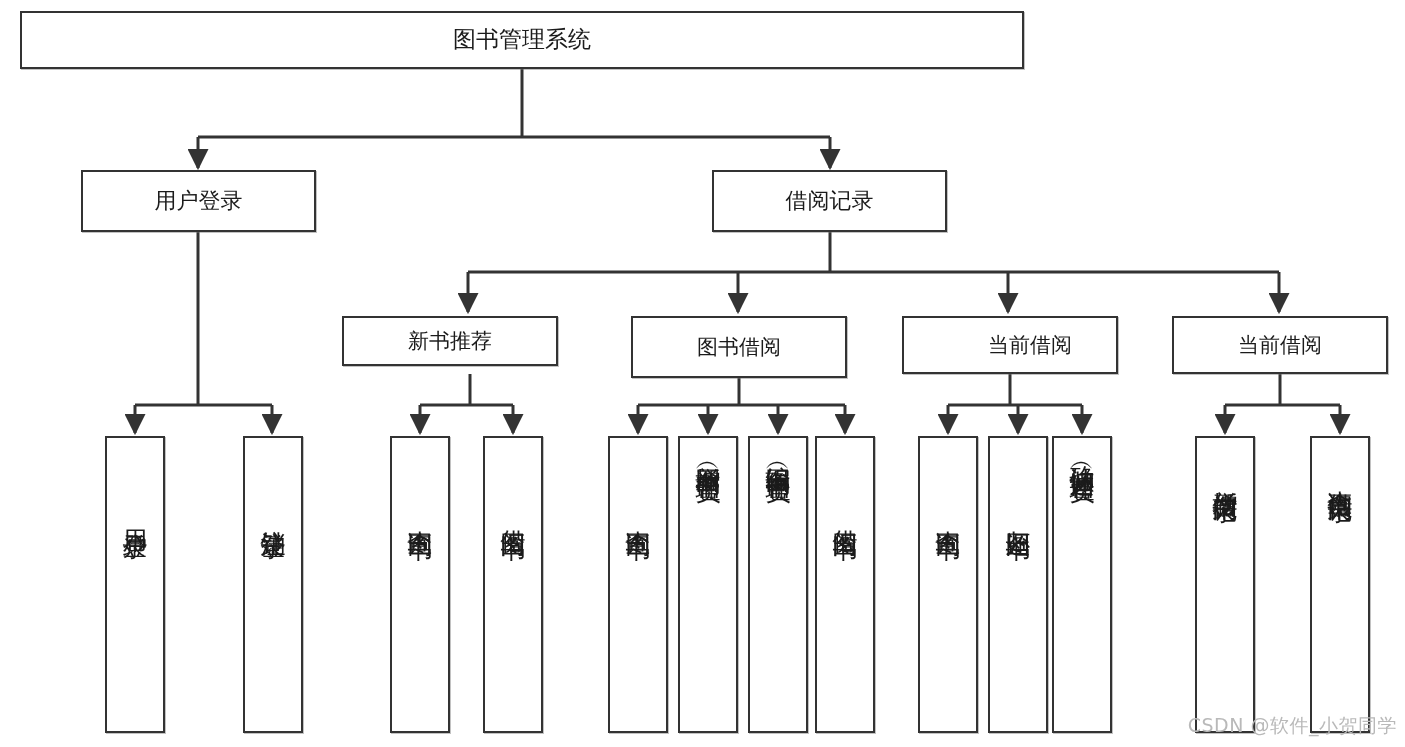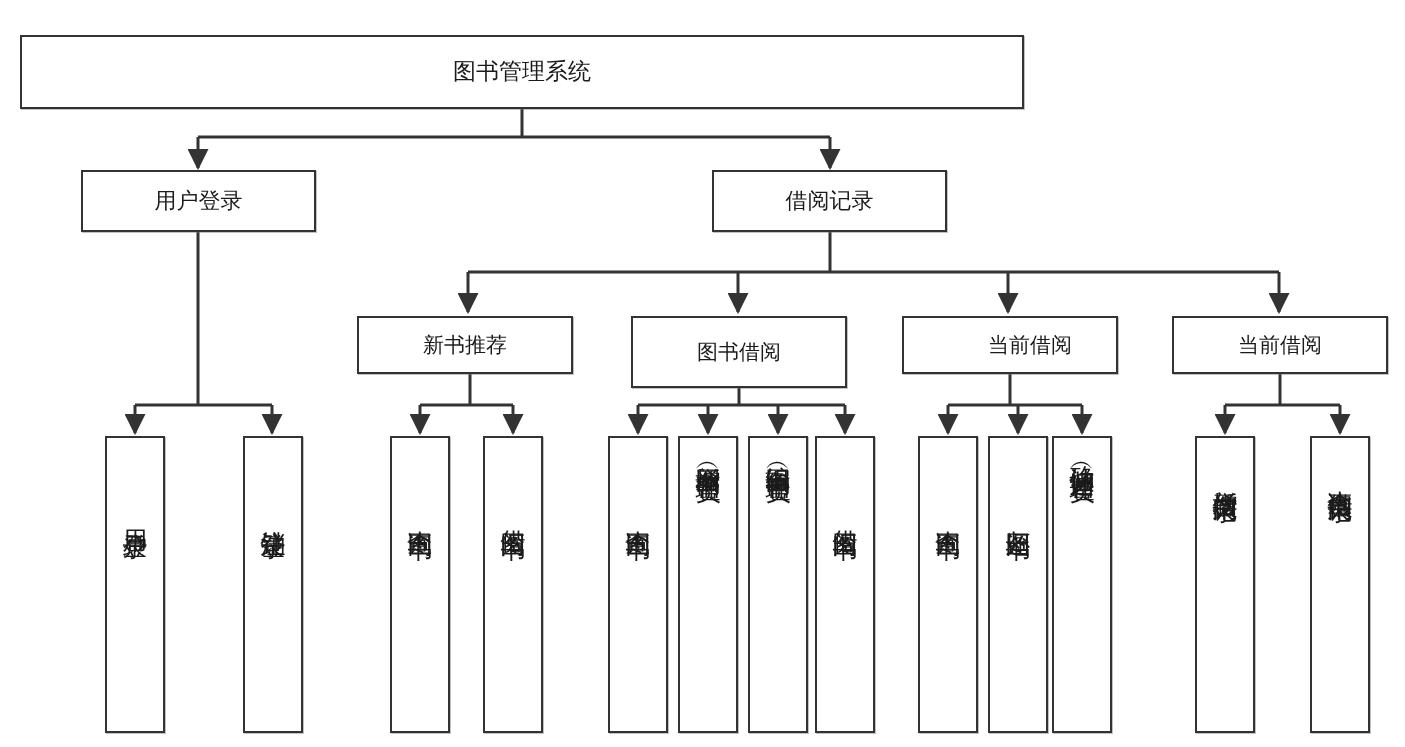--- a/index.html
+++ b/index.html
@@ -118,35 +118,35 @@
       <path d="M 1018 405 L 1018 433" marker-end="url(#arrow)"></path>
       <path d="M 1082 405 L 1082 433" marker-end="url(#arrow)"></path>
 
       <path d="M 1280 374 L 1280 405"></path>
       <path d="M 1225 405 L 1340 405"></path>
       <path d="M 1225 405 L 1225 433" marker-end="url(#arrow)"></path>
       <path d="M 1340 405 L 1340 433" marker-end="url(#arrow)"></path>
     </g>
   </svg>
 
-  <div class="node root" style="left:20px; top:11px; width:1004px; height:74px;margin-top:24px;">
+  <div class="node root" style="left:20px; top:11px; width:1004px; height:58px;">
     <span class="lbl">图书管理系统</span>
   </div>
 
   <div class="node lvl2" style="left:81px; top:170px; width:235px; height:62px;">
     <span class="lbl">用户登录</span>
   </div>
   <div class="node lvl2" style="left:712px; top:170px; width:235px; height:62px;">
     <span class="lbl">借阅记录</span>
   </div>
 
-  <div class="node lvl3" style="left:357px; top:316px; width:216px; height:58px;">
+  <div class="node lvl3" style="left:342px; top:316px; width:216px; height:50px;">
     <span class="lbl">新书推荐</span>
   </div>
-  <div class="node lvl3" style="left:631px; top:316px; width:216px; height:72px;">
+  <div class="node lvl3" style="left:631px; top:316px; width:216px; height:62px;">
     <span class="lbl">图书借阅</span>
   </div>
   <div class="node lvl3" style="left:902px; top:316px; width:216px; height:58px;padding-left:40px;">
     <span class="lbl">当前借阅</span>
   </div>
   <div class="node lvl3" style="left:1172px; top:316px; width:216px; height:58px;">
     <span class="lbl">当前借阅</span>
   </div>
 
   <div class="node leaf" style="left:105px; top:436px; width:60px; height:297px; padding-top:72px;">
@@ -186,13 +186,14 @@
     <span class="lbl">确认归还（管理员）</span>
   </div>
 
   <div class="node leaf tall" style="left:1195px; top:436px; width:60px; height:297px; padding-top:32px;">
     <span class="lbl">新增借阅记录</span>
   </div>
   <div class="node leaf tall" style="left:1310px; top:436px; width:60px; height:297px; padding-top:32px;">
     <span class="lbl">查询借阅记录</span>
   </div>
 
+  <div id="watermark">CSDN @软件_小贺同学</div>
 </div>
 
 </body></html>

